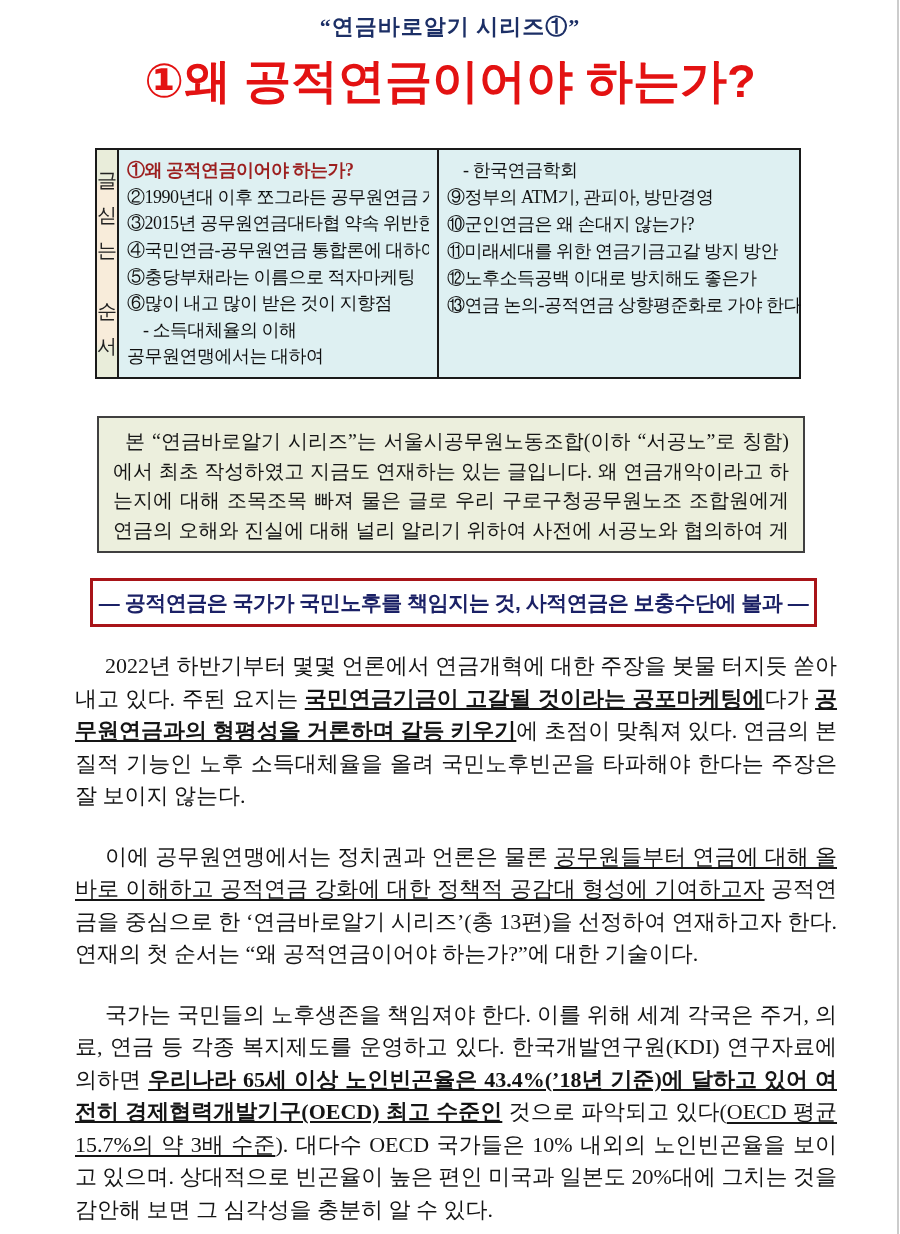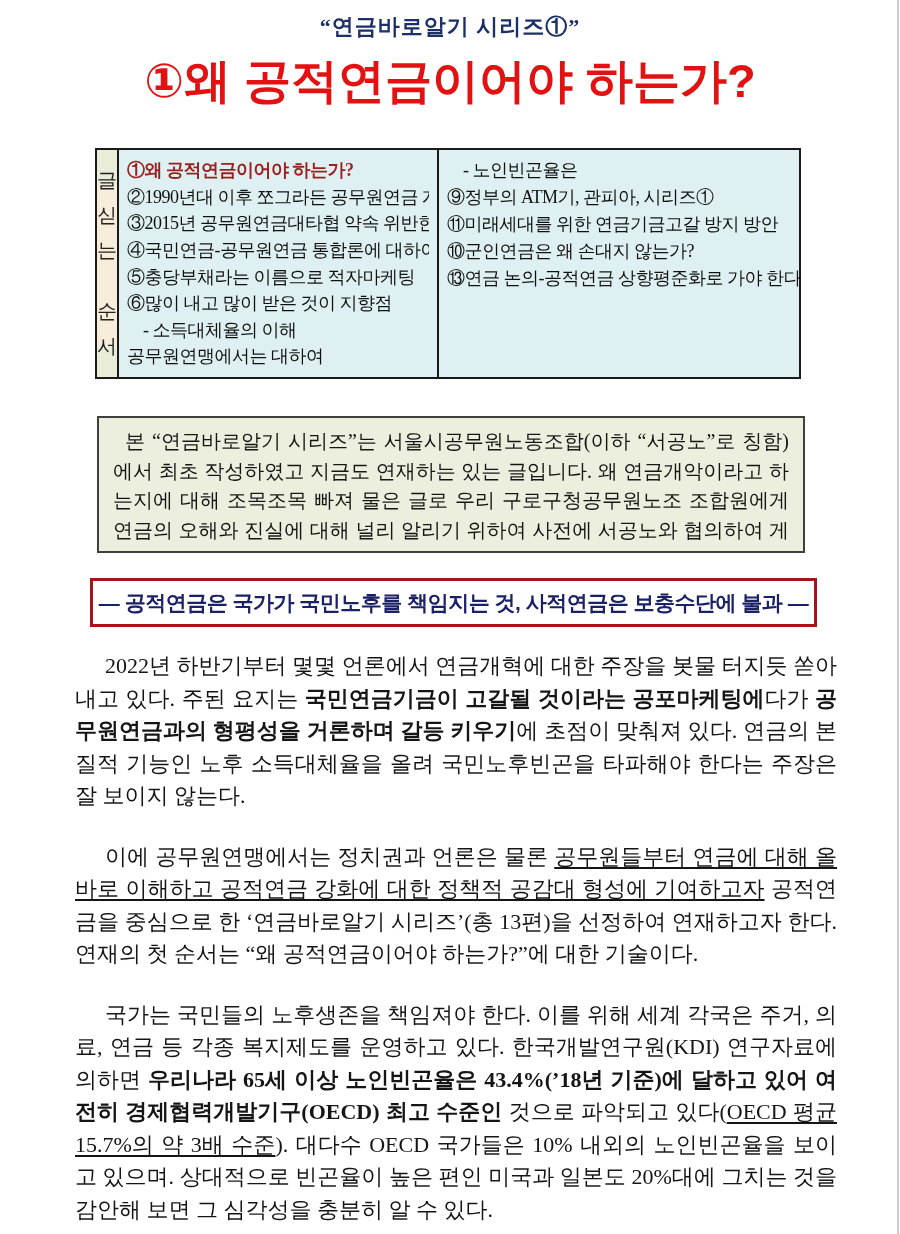--- a/index.html
+++ b/index.html
@@ -54,21 +54,21 @@
   .banner span{
     font-family:"Liberation Sans","DejaVu Sans",sans-serif;font-weight:bold;
     font-size:21px;color:#1b2166;letter-spacing:-0.5px;white-space:nowrap;
   }
 
   .body-text{
     position:absolute;top:650px;left:75px;width:762px;
     font-size:22px;line-height:32.5px;text-align:justify;color:#151515;
   }
   .body-text p{margin:0 0 28px 0;text-indent:30px;}
-  .body-text .b{font-weight:bold;}
+  .body-text .b{font-weight:bold;text-decoration:underline;}
   .body-text .u{text-decoration:underline;text-underline-offset:3px;margin-top:8px;}
 </style>
 </head>
 <body>
 
 <div class="page">
 
   <div class="series-title">“연금바로알기 시리즈①”</div>
   <div class="main-title">①왜 공적연금이어야 하는가?</div>
 
@@ -84,24 +84,25 @@
       <div class="toc-item first">①왜 공적연금이어야 하는가?</div>
       <div class="toc-item">②1990년대 이후 쪼그라든 공무원연금 개악사</div>
       <div class="toc-item">③2015년 공무원연금대타협 약속 위반한 정부</div>
       <div class="toc-item">④국민연금-공무원연금 통합론에 대하여</div>
       <div class="toc-item">⑤충당부채라는 이름으로 적자마케팅</div>
       <div class="toc-item">⑥많이 내고 많이 받은 것이 지향점</div>
       <div class="toc-item indent">- 소득대체율의 이해</div>
       <div class="toc-item">공무원연맹에서는 대하여</div>
     </div>
     <div class="toc-col toc-col-right">
-      <div class="toc-item indent">- 노인빈곤율은</div>
-      <div class="toc-item">⑨정부의 ATM기, 관피아, 시리즈①</div>
+      <div class="toc-item indent">- 한국연금학회</div>
+      <div class="toc-item">⑨정부의 ATM기, 관피아, 방만경영</div>
+      <div class="toc-item">⑩군인연금은 왜 손대지 않는가?</div>
       <div class="toc-item">⑪미래세대를 위한 연금기금고갈 방지 방안</div>
-      <div class="toc-item">⑩군인연금은 왜 손대지 않는가?</div>
+      <div class="toc-item">⑫노후소득공백 이대로 방치해도 좋은가</div>
       <div class="toc-item">⑬연금 논의-공적연금 상향평준화로 가야 한다</div>
     </div>
   </div>
 
   <div class="notice">본 “연금바로알기 시리즈”는 서울시공무원노동조합(이하 “서공노”로 칭함)에서 최초 작성하였고 지금도 연재하는 있는 글입니다. 왜 연금개악이라고 하는지에 대해 조목조목 빠져 물은 글로 우리 구로구청공무원노조 조합원에게 연금의 오해와 진실에 대해 널리 알리기 위하여 사전에 서공노와 협의하여 게시한 글임을 알려드립니다.</div>
 
   <div class="banner">
     <span>— 공적연금은 국가가 국민노후를 책임지는 것, 사적연금은 보충수단에 불과 —</span>
   </div>
 

